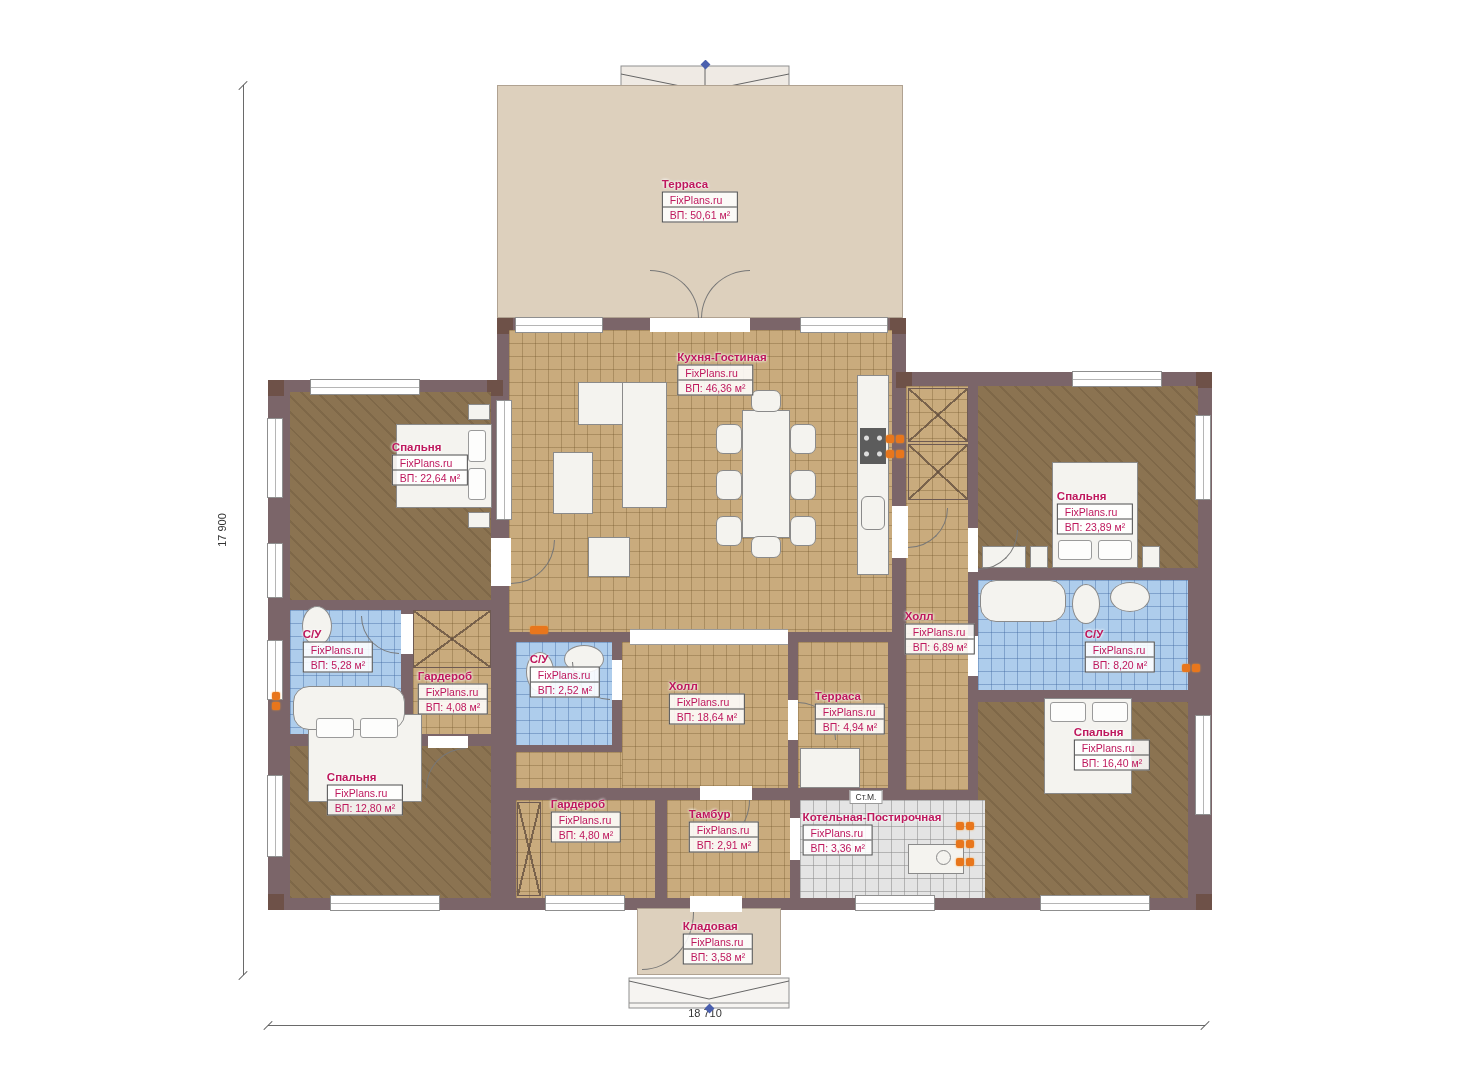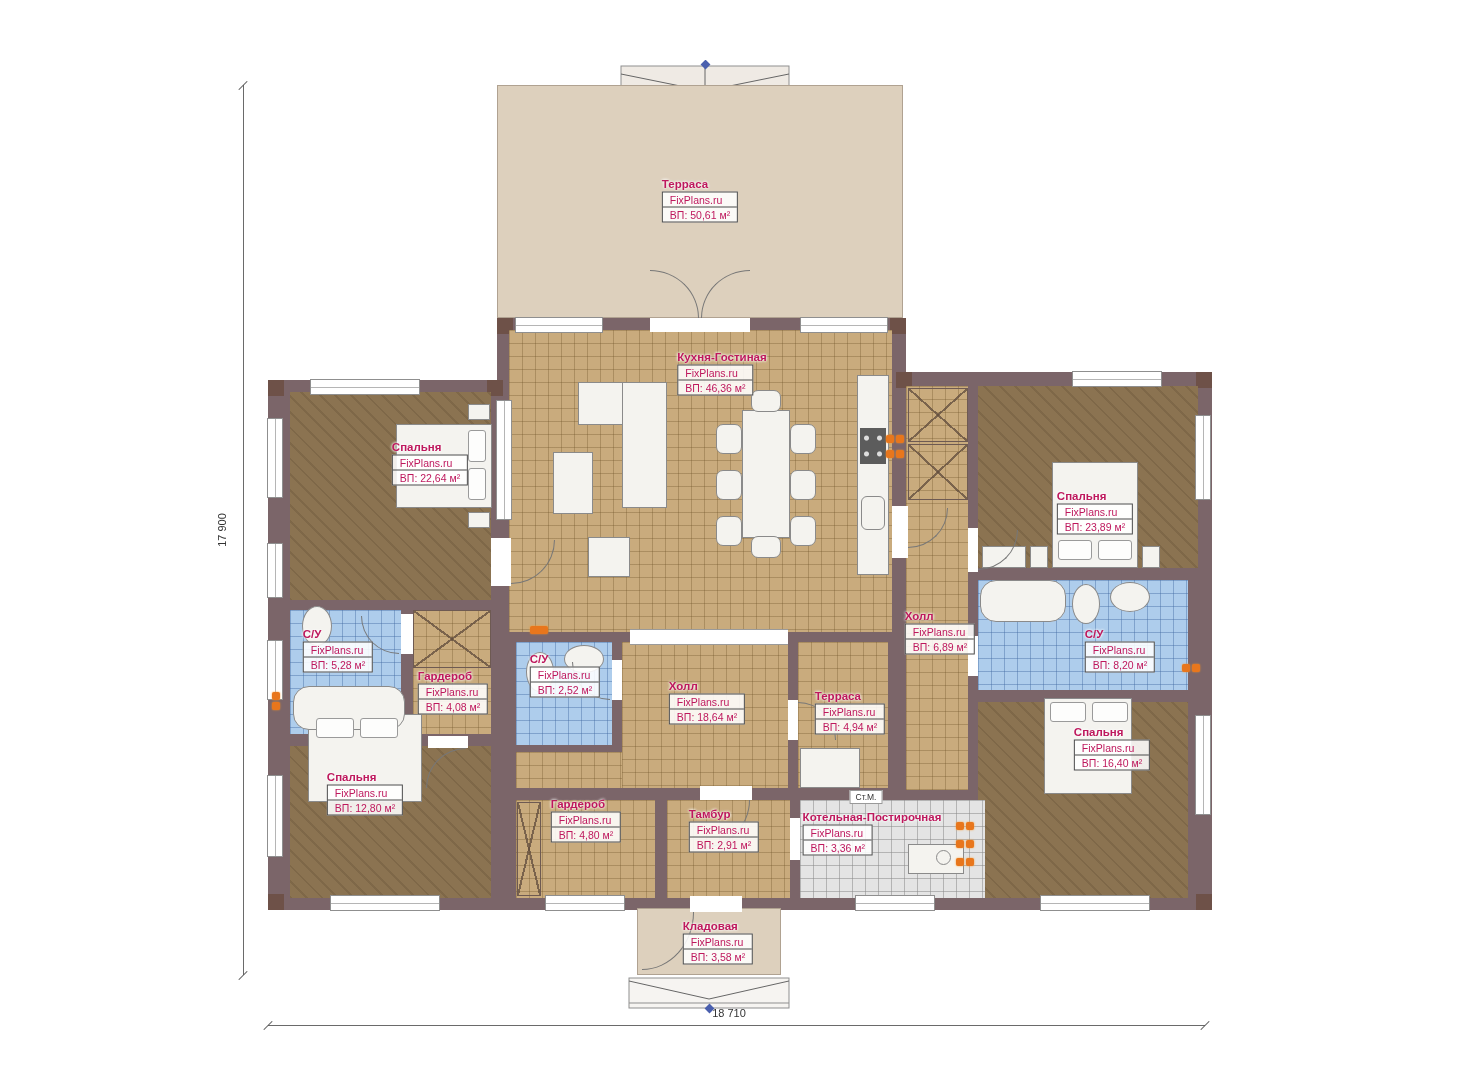--- a/index.html
+++ b/index.html
@@ -75,21 +75,21 @@
 
 <div class="plan">
 
   <div class="dim" style="left:243px;top:85px;width:1px;height:890px;"></div>
   <div class="tick" style="left:237px;top:85px;"></div>
   <div class="tick" style="left:237px;top:975px;"></div>
   <div class="dim-label" style="left:222px;top:530px;transform:translate(-50%,-50%) rotate(-90deg);">17 900</div>
   <div class="dim" style="left:268px;top:1025px;width:937px;height:1px;"></div>
   <div class="tick" style="left:262px;top:1025px;"></div>
   <div class="tick" style="left:1199px;top:1025px;"></div>
-  <div class="dim-label" style="left:729px;top:1013px;transform:translate(-50%,-50%);text-align:center;">18 710</div>
+  <div class="dim-label" style="left:705px;top:1013px;transform:translate(-50%,-50%);text-align:center;">18 710</div>
 
   <div class="floor f-terr" style="left:497px;top:85px;width:406px;height:233px;"></div>
   <svg class="stairs" style="left:620px;top:60px;" width="170" height="34">
     <rect x="1" y="6" width="168" height="26" fill="#efeae4" stroke="#8f8f8f"></rect>
     <polyline points="1,14 85,31 169,14" fill="none" stroke="#666"></polyline>
     <line x1="85" y1="6" x2="85" y2="31" stroke="#666"></line>
     <rect x="82" y="1" width="7" height="7" fill="#4a5fae" transform="rotate(45 85.5 4.5)"></rect>
   </svg>
 
   <div class="wall" style="left:497px;top:318px;width:409px;height:330px;"></div>

